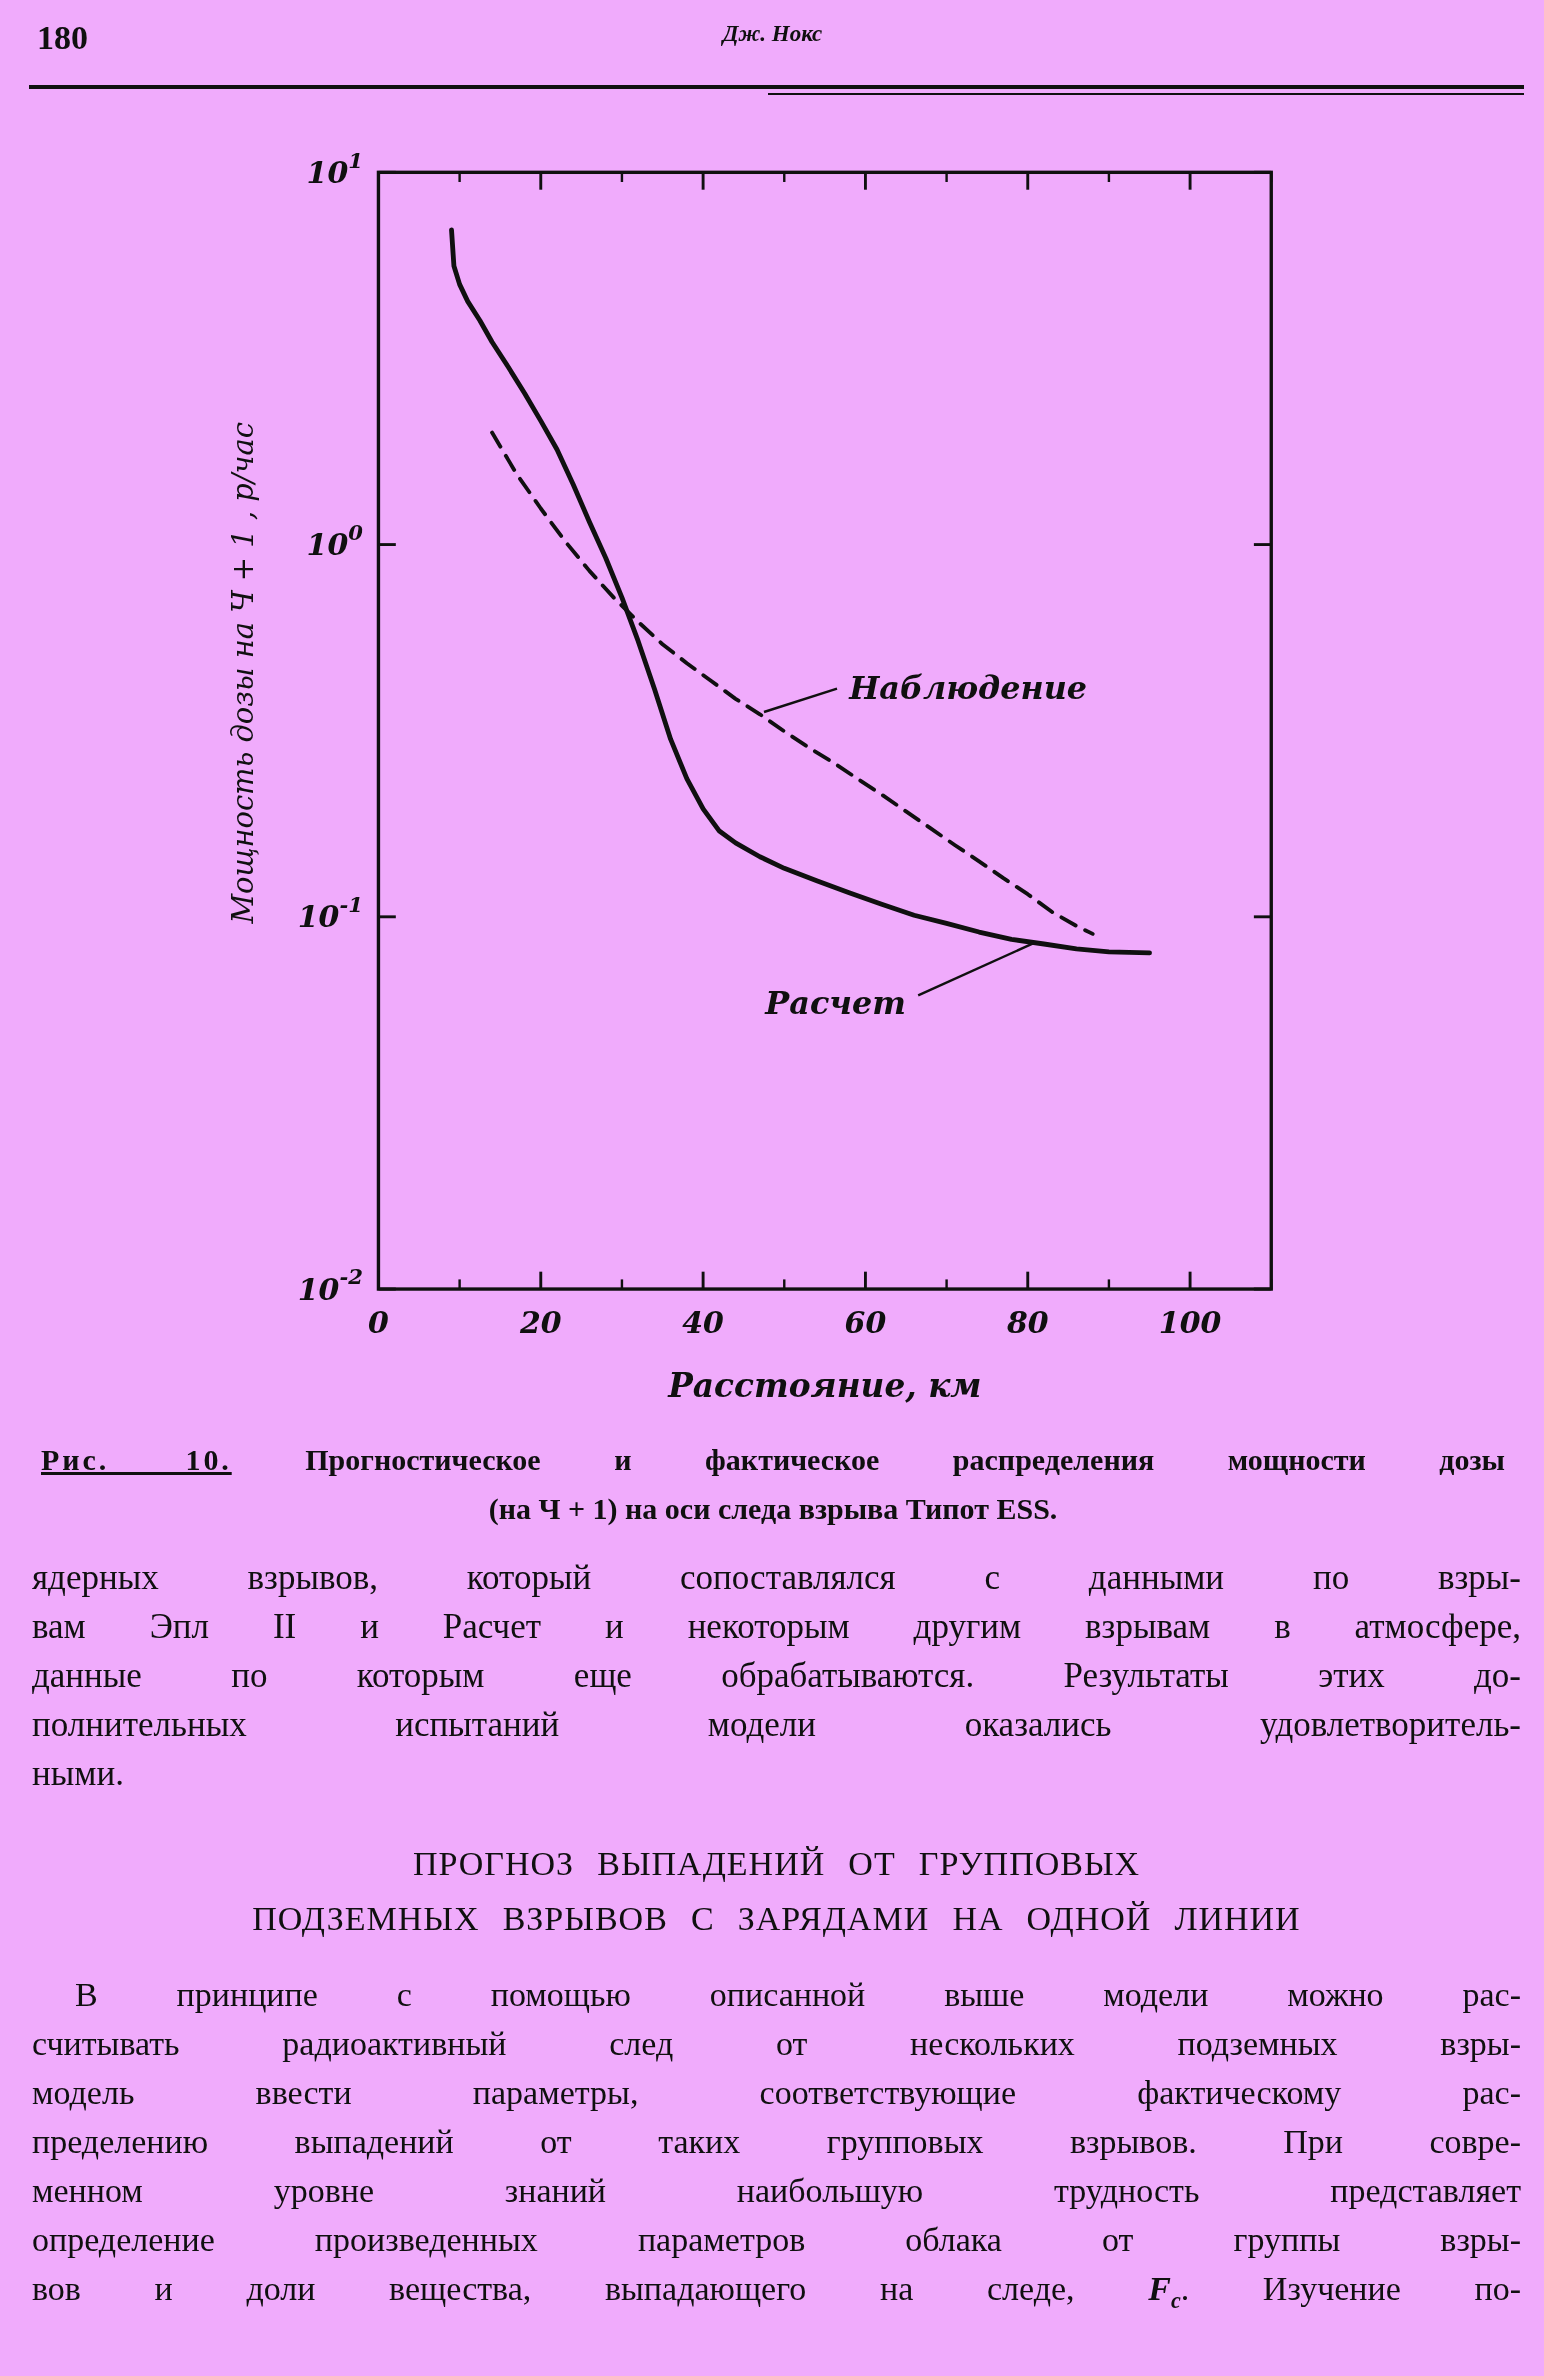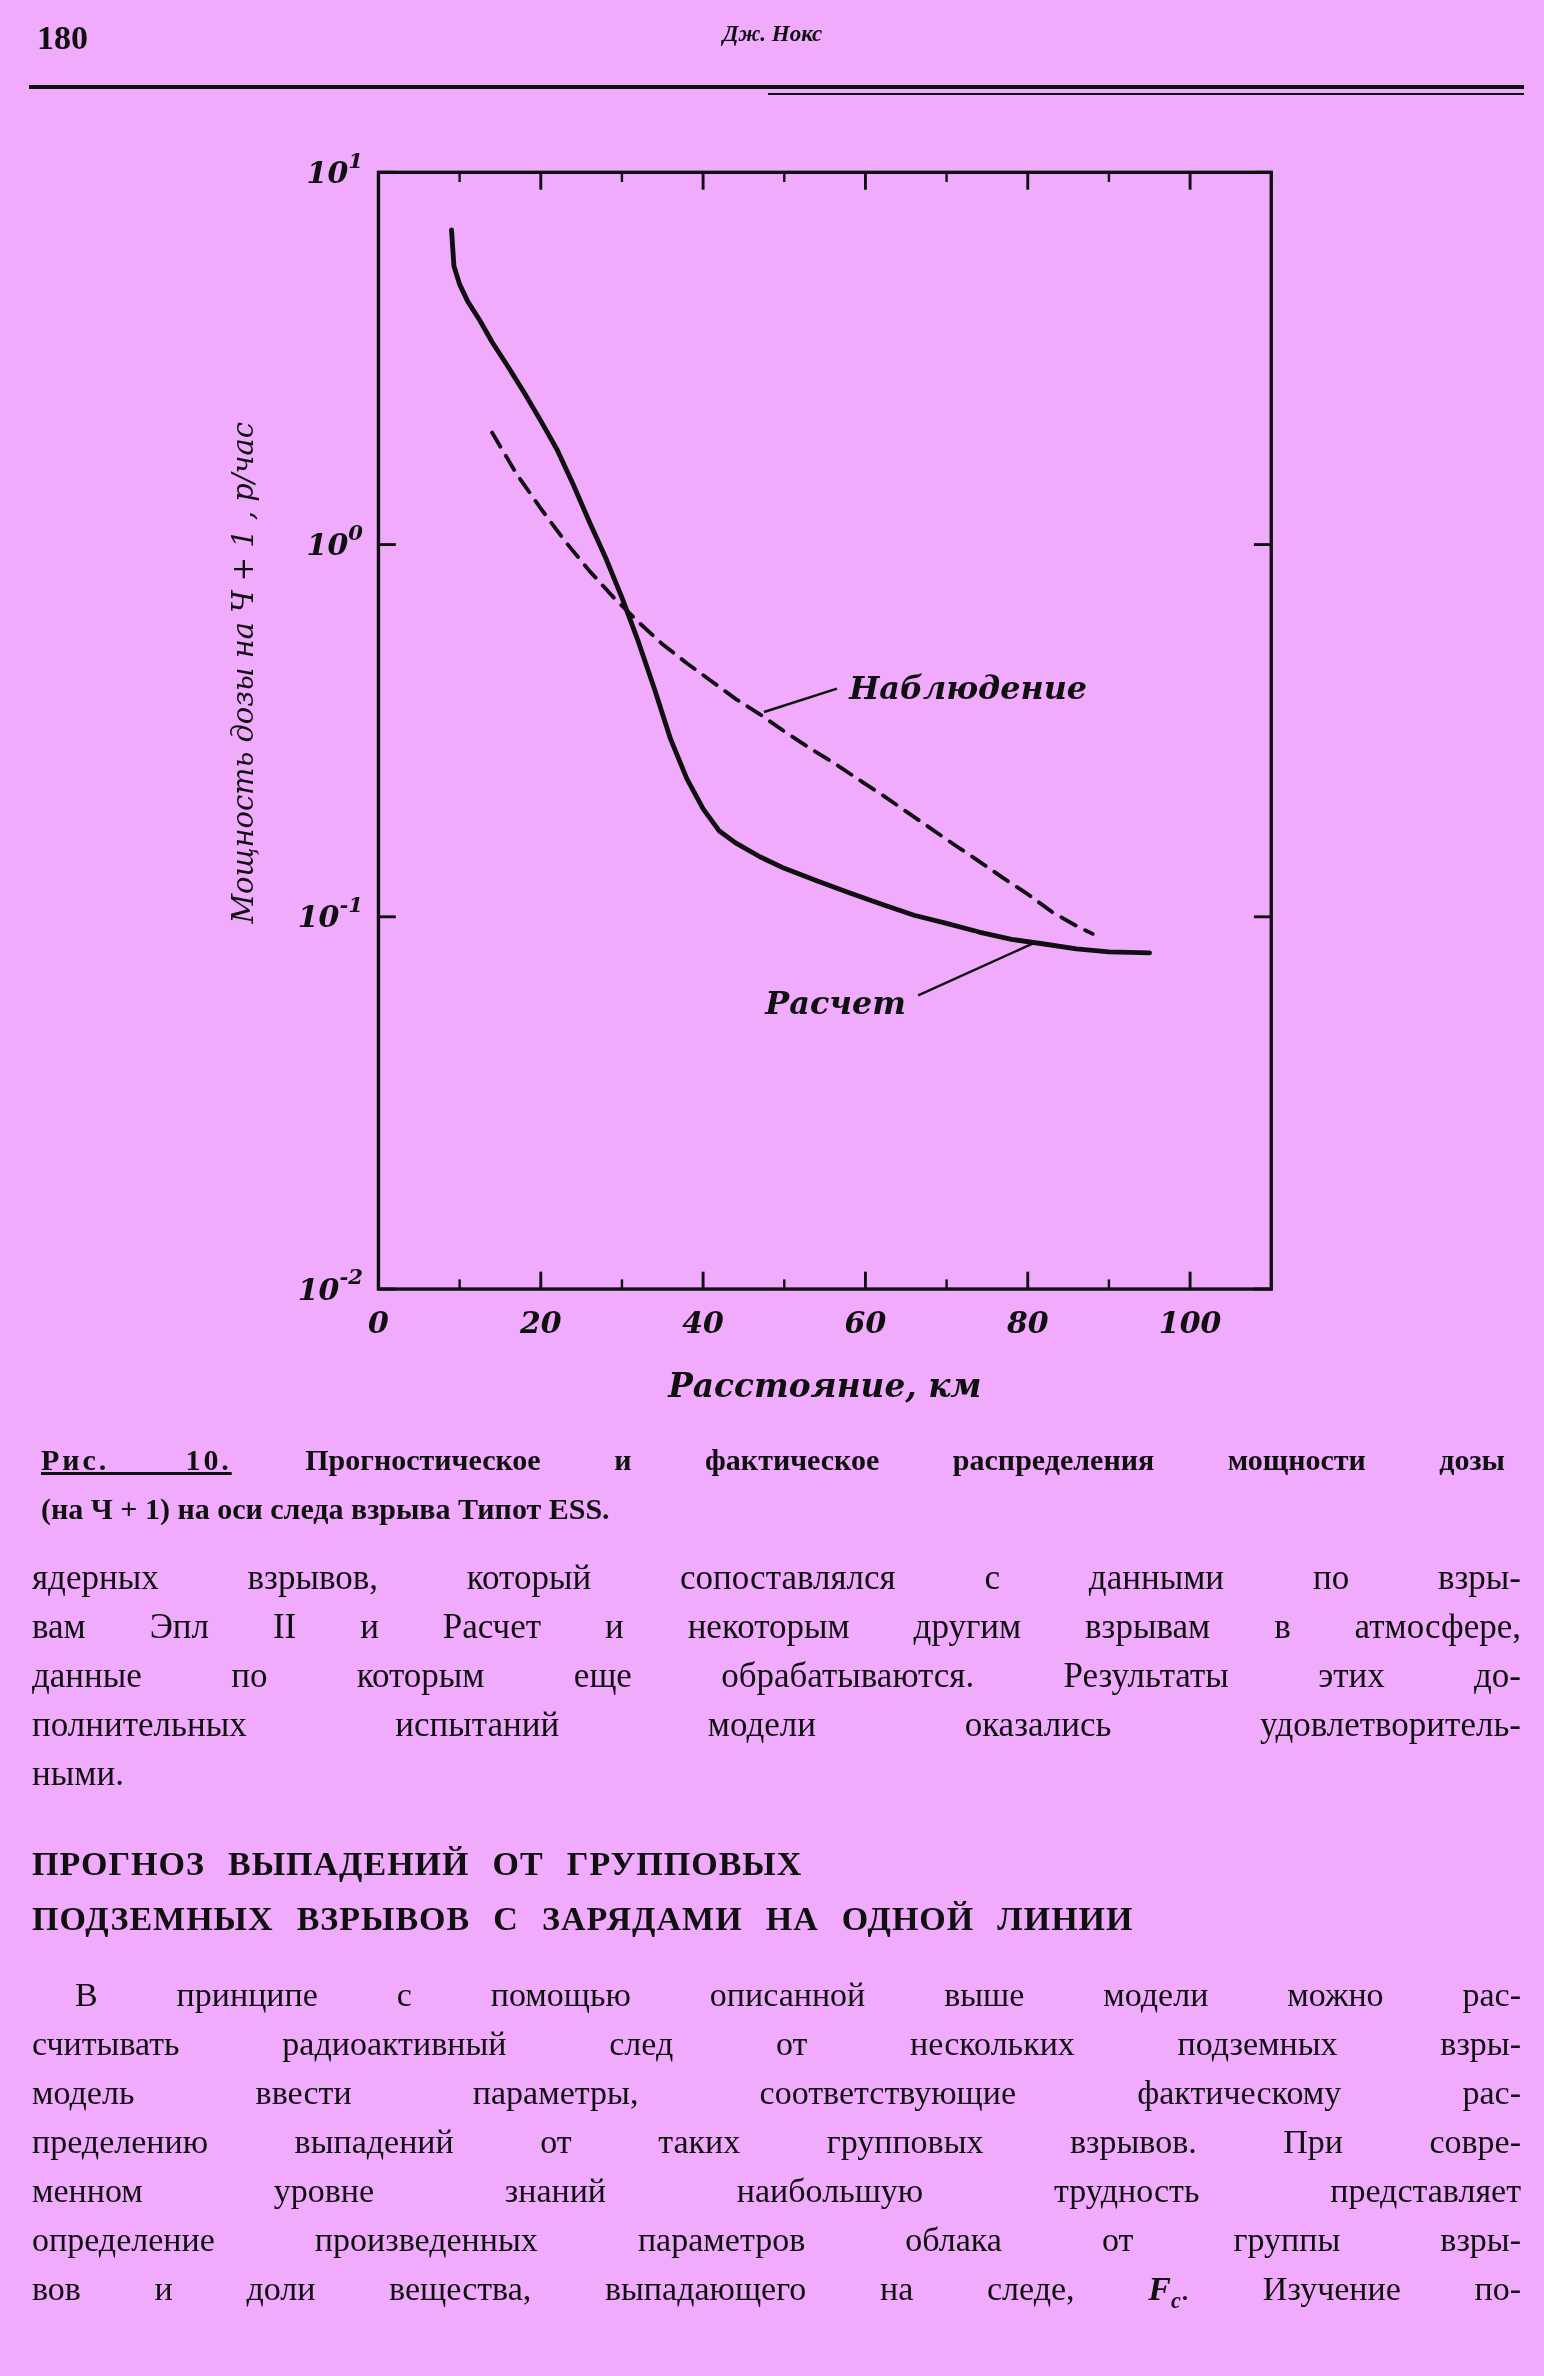--- a/index.html
+++ b/index.html
@@ -21,30 +21,30 @@
   .tickLabel{font-family:"DejaVu Serif",serif;font-style:italic;font-weight:bold;font-size:31px;fill:#101010;}
   .annot{font-family:"DejaVu Serif",serif;font-style:italic;font-weight:bold;font-size:33px;fill:#101010;}
   .axisLabel{font-family:"DejaVu Serif",serif;font-style:italic;font-weight:bold;font-size:34px;fill:#101010;}
   .axisLabelY{font-family:"DejaVu Serif",serif;font-style:italic;font-size:30px;fill:#101010;}
 
   
   .caption{position:absolute;left:41px;top:1435px;width:1464px;
     font-size:30px;font-weight:bold;line-height:49px;}
   .cap-line1{text-align:justify;text-align-last:justify;}
   .cap-label{letter-spacing:2.9px;text-decoration:underline;}
-  .cap-line2{}
+  .cap-line2{text-align:center;}
 
   
   .body1{position:absolute;left:32px;top:1553px;width:1489px;font-size:35px;line-height:49px;}
   .body2{position:absolute;left:32px;top:1970px;width:1489px;font-size:34px;line-height:49px;}
   .line{text-align:justify;text-align-last:justify;}
   .line.no-just{text-align-last:left;}
   .line.indent{padding-left:43px;}
   .heading{position:absolute;left:32px;top:1836px;width:1489px;
-    font-size:34px;font-weight:bold;line-height:55px;letter-spacing:1px;word-spacing:0.4em;}
+    font-size:34px;font-weight:normal;line-height:55px;letter-spacing:1px;word-spacing:0.4em;text-align:center;}
   .fmath{font-style:italic;font-weight:bold;}
   .fmath sub{font-size:0.65em;font-weight:bold;}
 </style>
 </head>
 <body>
 
 <div class="page">
 
   <div class="pagenum">180</div>
   <div class="headtitle">Дж. Нокс</div>

